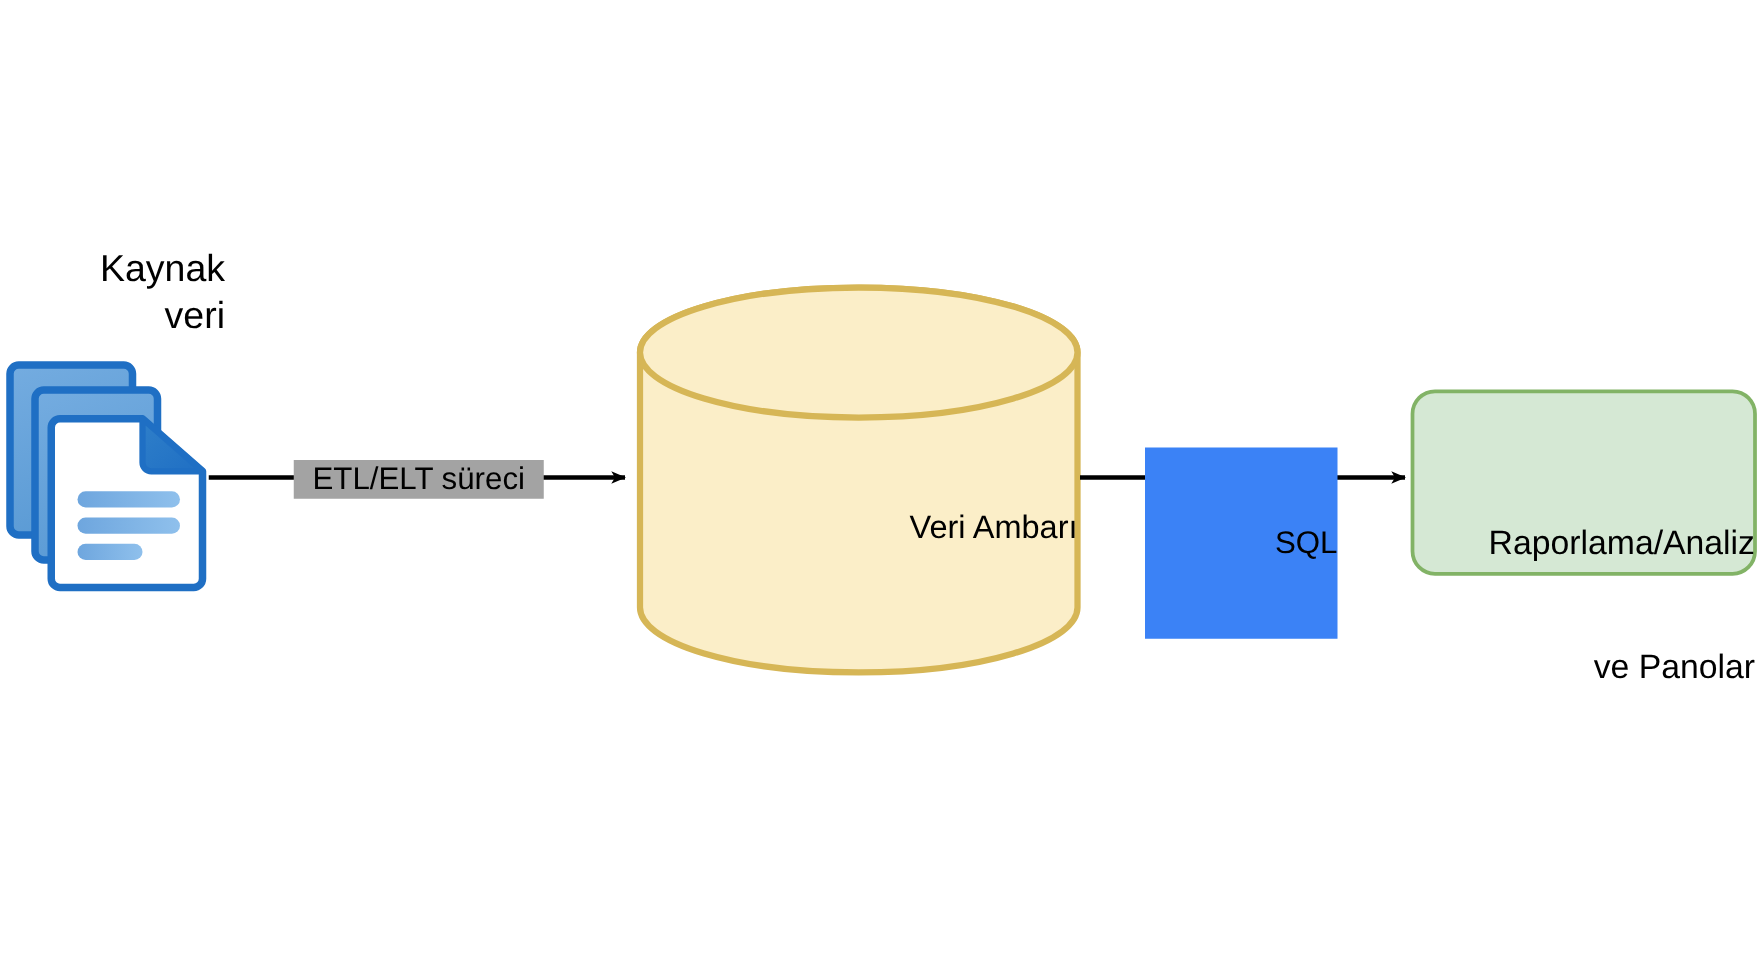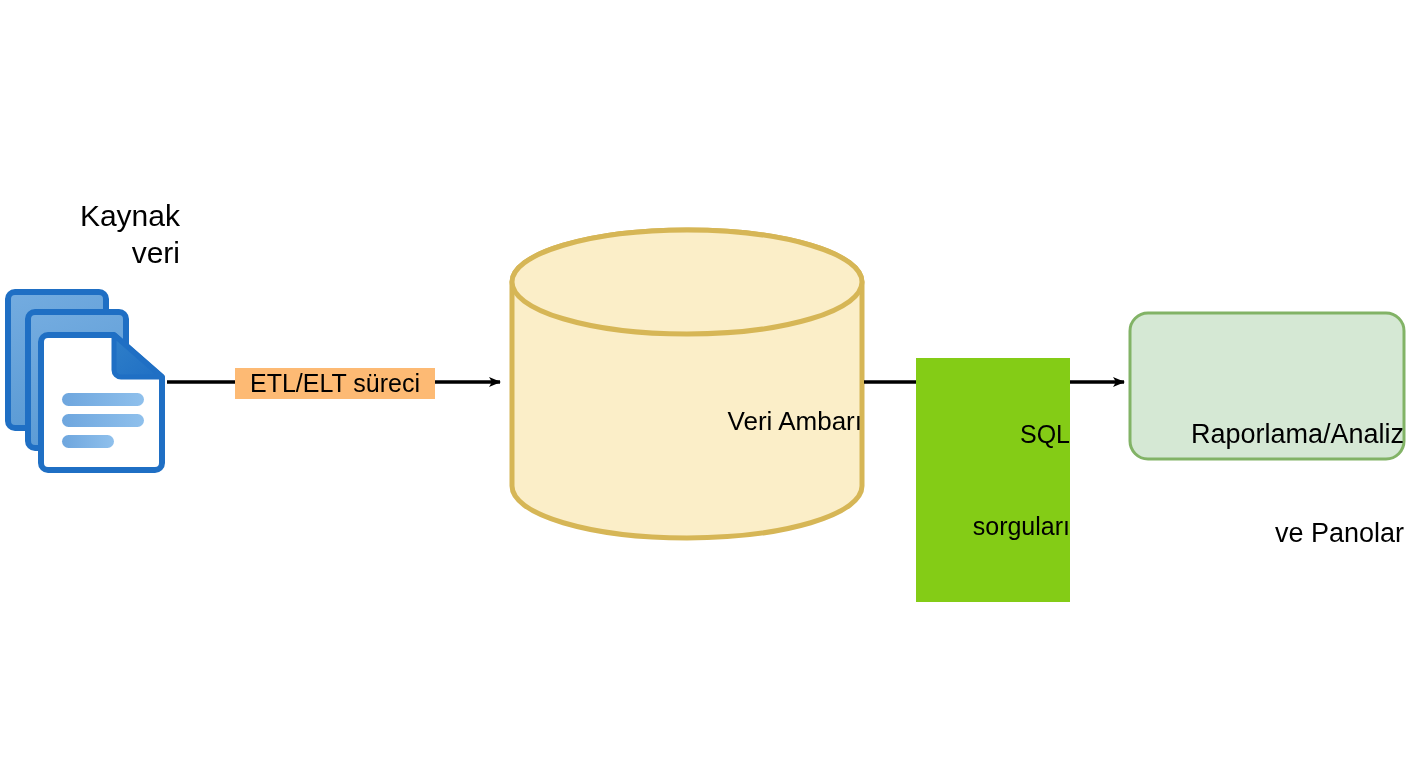--- a/index.html
+++ b/index.html
@@ -40,36 +40,36 @@
     left: 0px;
     top: 198px;
     width: 180px;
     font-size: 30px;
   }
   #edge1-label {
     left: 235px;
     top: 368px;
     width: 200px;
     font-size: 25px;
-    background: #fdba74;
+    background: #a3a3a3;
     text-align: center;
   }
   #warehouse-label {
     left: 512px;
     top: 386px;
     width: 350px;
     font-size: 26px;
     margin-top: 20px;
   }
   #edge2-label {
     left: 916px;
     top: 358px;
     width: 154px;
     font-size: 25px;
-    background: #84cc16;
+    background: #3b82f6;
   }
   #analytics-label {
     left: 1128px;
     top: 352px;
     width: 276px;
     font-size: 27px;
   }
 </style>
 </head>
 <body>
@@ -137,21 +137,20 @@
 
   <div class="lbl" id="source-label">Kaynak
 veri</div>
 
   <div class="lbl" id="edge1-label">ETL/ELT süreci</div>
 
   <div class="lbl" id="warehouse-label">Veri Ambarı</div>
 
   <div class="lbl" id="edge2-label">
     <div>SQL</div>
-    <div>sorguları</div>
   </div>
 
   <div class="lbl" id="analytics-label">
     <div>Raporlama/Analiz</div>
     <div>ve Panolar</div>
   </div>
 
 </div>
 
 </body></html>

